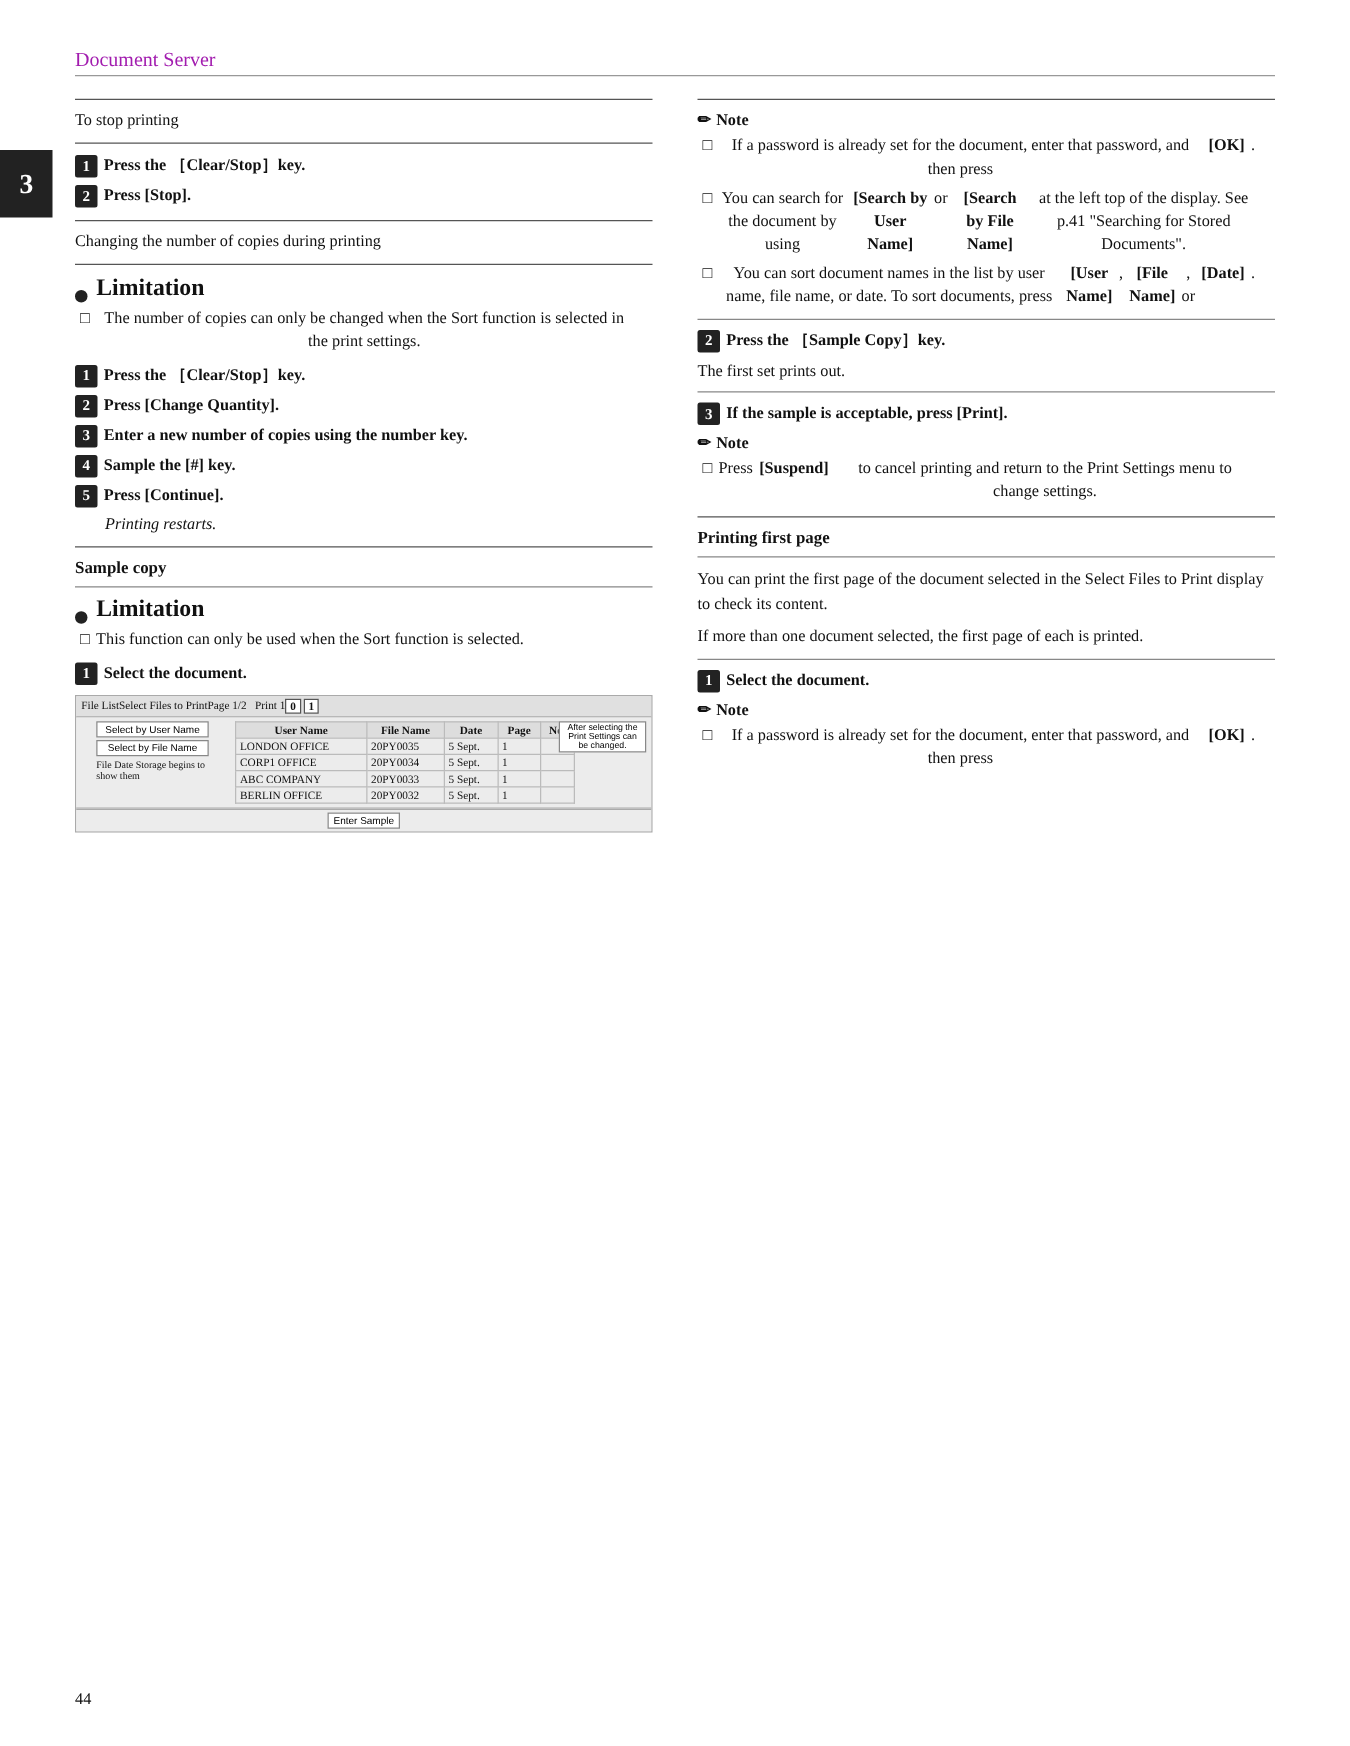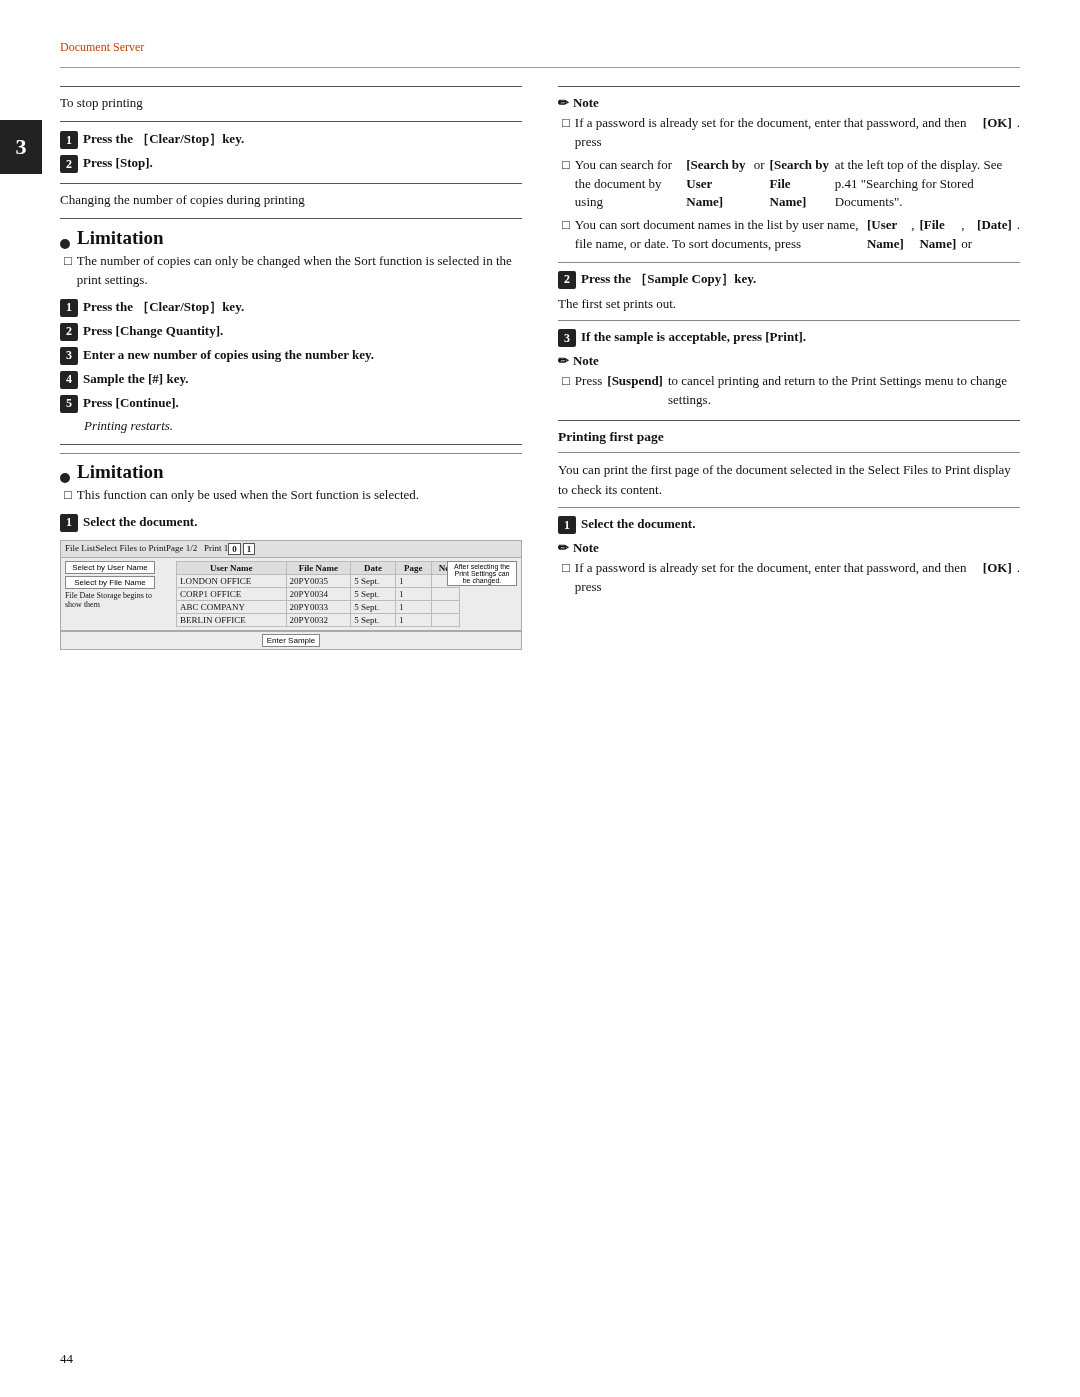--- a/index.html
+++ b/index.html
@@ -11,25 +11,25 @@
       width: 1080px;
       min-height: 1397px;
     }
     .page {
       width: 1080px;
       min-height: 1397px;
       padding: 40px 60px 60px 60px;
       position: relative;
     }
     .header {
-      font-size: 12px;
-      color: #c2410c;
+      font-size: 16px;
+      color: #a21caf;
       margin-bottom: 8px;
       border-bottom: 1px solid #999;
-      padding-bottom: 12px;
+      padding-bottom: 2px;
     }
     .chapter-tab {
       position: absolute;
       left: 0;
       top: 120px;
       width: 42px;
       height: 54px;
       background: #222;
       display: flex;
       align-items: center;
@@ -104,21 +104,22 @@
       display: inline-block;
       width: 10px;
       height: 10px;
       background: #222;
       border-radius: 50%;
       flex-shrink: 0;
     }
     .checkbox-list {
       list-style: none;
       padding: 0;
-      margin: 0 0 0 4px;
+      margin: 0 16px 0 4px;
+      text-align: center;
     }
     .checkbox-list li {
       display: flex;
       align-items: flex-start;
       gap: 5px;
       margin-bottom: 4px;
       font-size: 13px;
       line-height: 1.45;
     }
     .checkbox-list li::before {
@@ -299,20 +300,21 @@
 
       <div class="step-block">
         <span class="step-num">5</span>
         <span class="step-text"><strong>Press [Continue].</strong></span>
       </div>
 
       <div class="printing-restarts">Printing restarts.</div>
 
       <hr class="section-rule">
 
+      <div class="sample-copy-heading">Sample copy</div>
       <hr class="thin-rule">
 
 
       <div class="limitation-block">
         <div class="limitation-title">
           <span class="limitation-bullet"></span>
           <span>Limitation</span>
         </div>
         <ul class="checkbox-list">
           <li>
@@ -330,21 +332,21 @@
         <div class="doc-table-header-top">
           <span>File List</span>
           <span>Select Files to Print</span>
           <span>Page 1/2 &nbsp; Print 1</span>
           <span style="display:inline-flex;gap:2px;align-items:center;">
             <span style="border:1px solid #555;padding:0 3px;background:#fff;font-weight:bold;">0</span>
             <span style="border:1px solid #555;padding:0 3px;background:#fff;font-weight:bold;">1</span>
           </span>
         </div>
         <div class="doc-table-controls">
-          <span style="display:flex;flex-direction:column;gap:2px;width:90px;">
+          <span style="display:flex;flex-direction:column;gap:2px;width:90px;margin-left:12px;">
             <button class="doc-table-btn">Select by User Name</button>
             <button class="doc-table-btn">Select by File Name</button>
             <span style="font-size:8px;line-height:1.2;">File Date Storage begins to show them</span>
           </span>
           <div style="flex:1;">
             <table>
               <thead>
                 <tr class="header-row">
                   <th>User Name</th>
                   <th>File Name</th>
@@ -440,20 +442,23 @@
 
       <hr class="section-rule">
 
       <div class="printing-first-heading">Printing first page</div>
       <hr class="thin-rule">
 
       <div class="body-text">
         You can print the first page of the document selected in the Select Files to Print display to check its content.
       </div>
 
+      <div class="body-text">
+        If more than one document selected, the first page of each is printed.
+      </div>
 
       <hr class="thin-rule">
 
       <div class="step-block">
         <span class="step-num">1</span>
         <span class="step-text"><strong>Select the document.</strong></span>
       </div>
 
       <div class="note-block">
         <div class="note-title">

